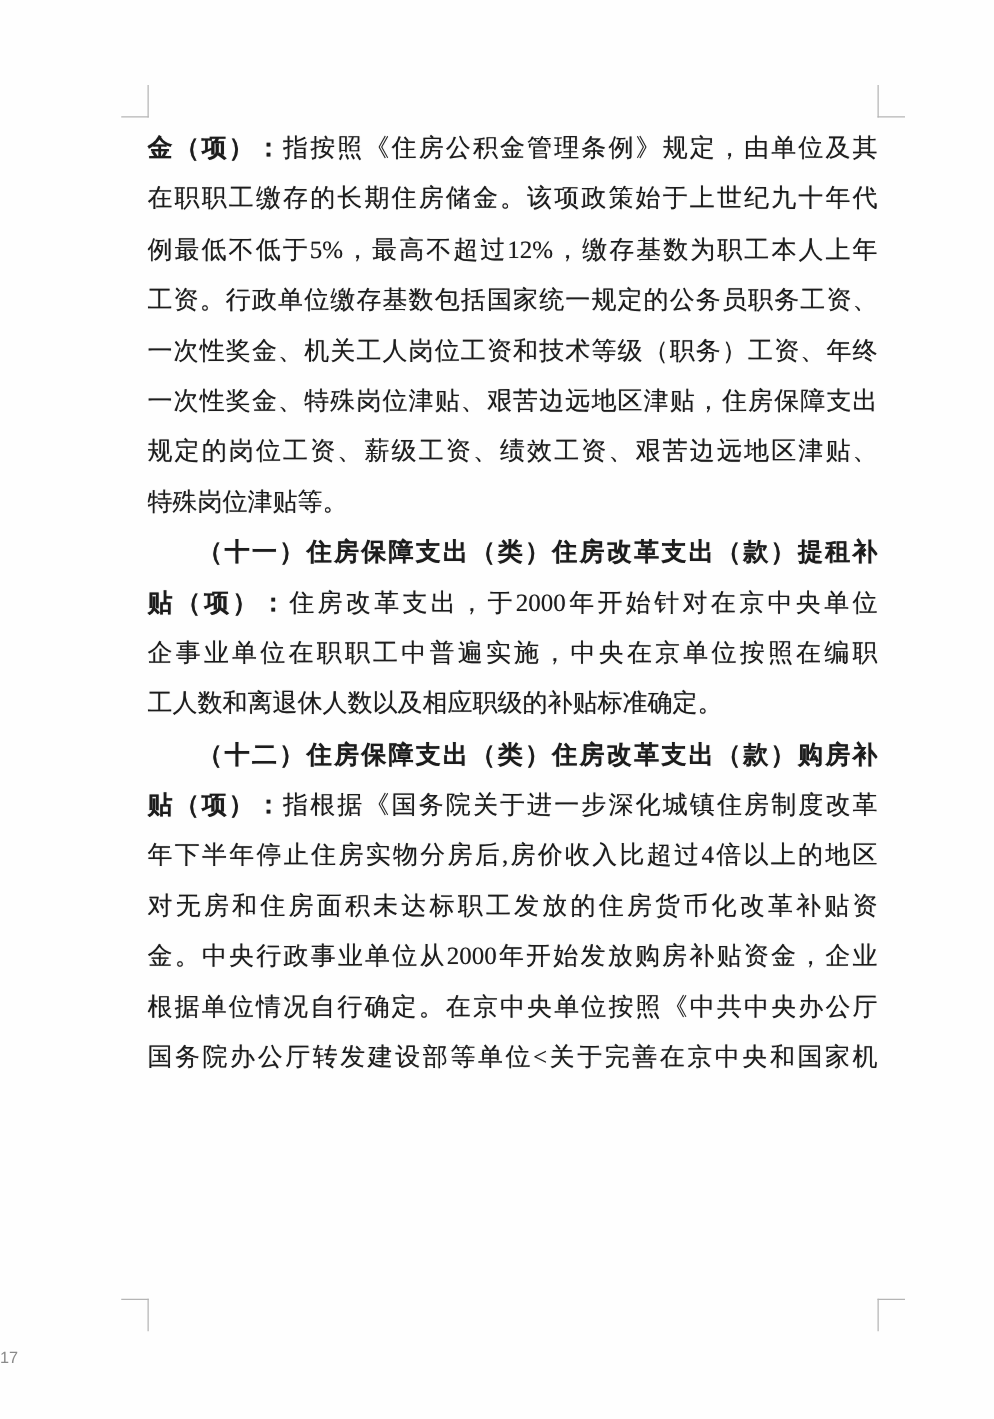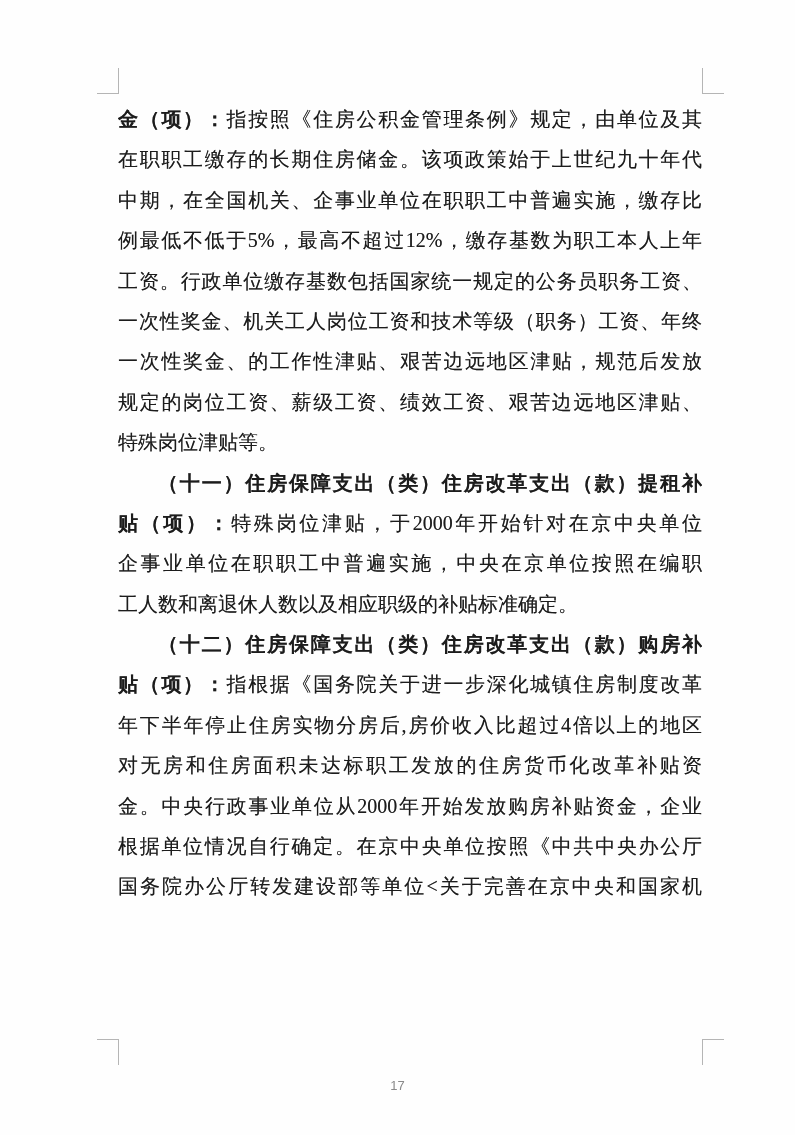--- a/index.html
+++ b/index.html
@@ -52,47 +52,46 @@
   }
   .bold {
     font-weight: bold;
     margin-top: 16px;
   }
   .pagenum {
     position: absolute;
     left: 0;
     top: 1078px;
     width: 100%;
-    text-align: center;
+    text-align: left;
     font-family: "Liberation Sans", "DejaVu Sans", sans-serif;
     font-size: 13px;
     color: var(--pagenum-color, #8a8a8a);
   }
 </style>
 </head>
 <body>
 
 <div class="page">
   <div class="crop tl"></div>
   <div class="crop tr"></div>
   <div class="crop bl"></div>
   <div class="crop br"></div>
 
   <div class="textblock" id="textblock">
       <div class="line justify"><span class="bold">金（项）：</span><span>指按照《住房公积金管理条例》规定，由单位及其</span></div>
       <div class="line justify"><span>在职职工缴存的长期住房储金。该项政策始于上世纪九十年代</span></div>
-      <div class="line justify"><span>中期，在全国机关、企事业单位在职职工中普遍实施，缴存比</span></div>
       <div class="line justify"><span>例最低不低于5%，最高不超过12%，缴存基数为职工本人上年</span></div>
       <div class="line justify"><span>工资。行政单位缴存基数包括国家统一规定的公务员职务工资、</span></div>
       <div class="line justify"><span>一次性奖金、机关工人岗位工资和技术等级（职务）工资、年终</span></div>
-      <div class="line justify"><span>一次性奖金、的工作性津贴、艰苦边远地区津贴，规范后发放</span></div>
+      <div class="line justify"><span>一次性奖金、特殊岗位津贴、艰苦边远地区津贴，住房保障支出</span></div>
       <div class="line justify"><span>规定的岗位工资、薪级工资、绩效工资、艰苦边远地区津贴、</span></div>
       <div class="line"><span>特殊岗位津贴等。</span></div>
       <div class="line justify indent"><span class="bold">（十一）住房保障支出（类）住房改革支出（款）提租补</span></div>
-      <div class="line justify"><span class="bold">贴（项）：</span><span>特殊岗位津贴，于2000年开始针对在京中央单位</span></div>
+      <div class="line justify"><span class="bold">贴（项）：</span><span>住房改革支出，于2000年开始针对在京中央单位</span></div>
       <div class="line justify"><span>企事业单位在职职工中普遍实施，中央在京单位按照在编职</span></div>
       <div class="line"><span>工人数和离退休人数以及相应职级的补贴标准确定。</span></div>
       <div class="line justify indent"><span class="bold">（十二）住房保障支出（类）住房改革支出（款）购房补</span></div>
       <div class="line justify"><span class="bold">贴（项）：</span><span>指根据《国务院关于进一步深化城镇住房制度改革</span></div>
       <div class="line justify"><span>年下半年停止住房实物分房后,房价收入比超过4倍以上的地区</span></div>
       <div class="line justify"><span>对无房和住房面积未达标职工发放的住房货币化改革补贴资</span></div>
       <div class="line justify"><span>金。中央行政事业单位从2000年开始发放购房补贴资金，企业</span></div>
       <div class="line justify"><span>根据单位情况自行确定。在京中央单位按照《中共中央办公厅</span></div>
       <div class="line justify"><span>国务院办公厅转发建设部等单位&lt;关于完善在京中央和国家机</span></div>
     </div>

